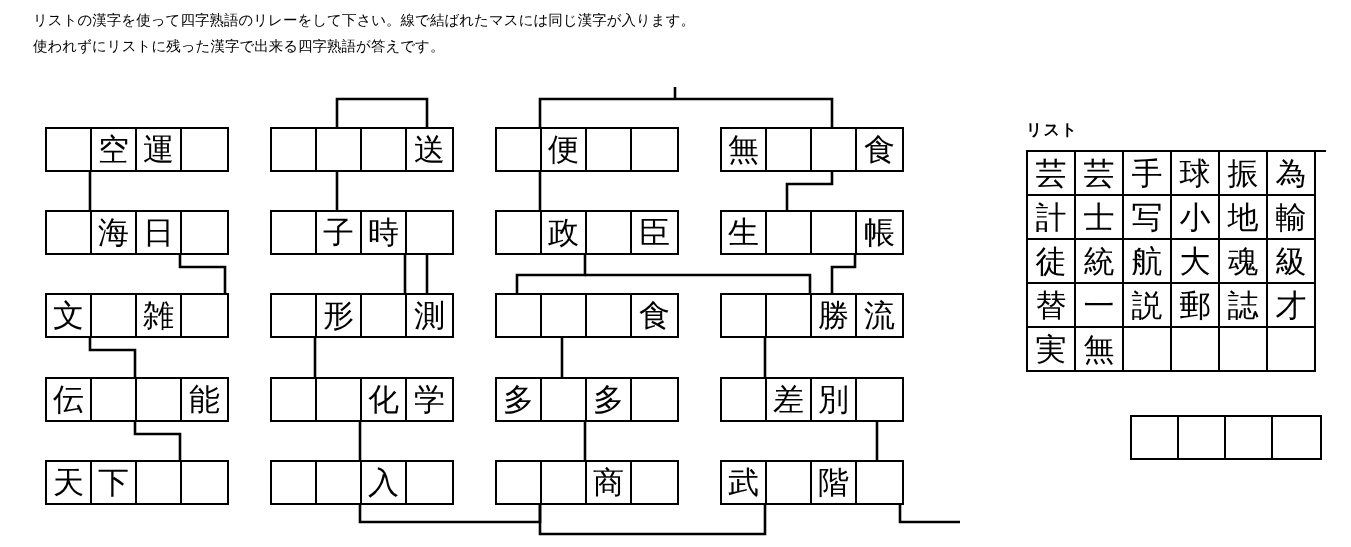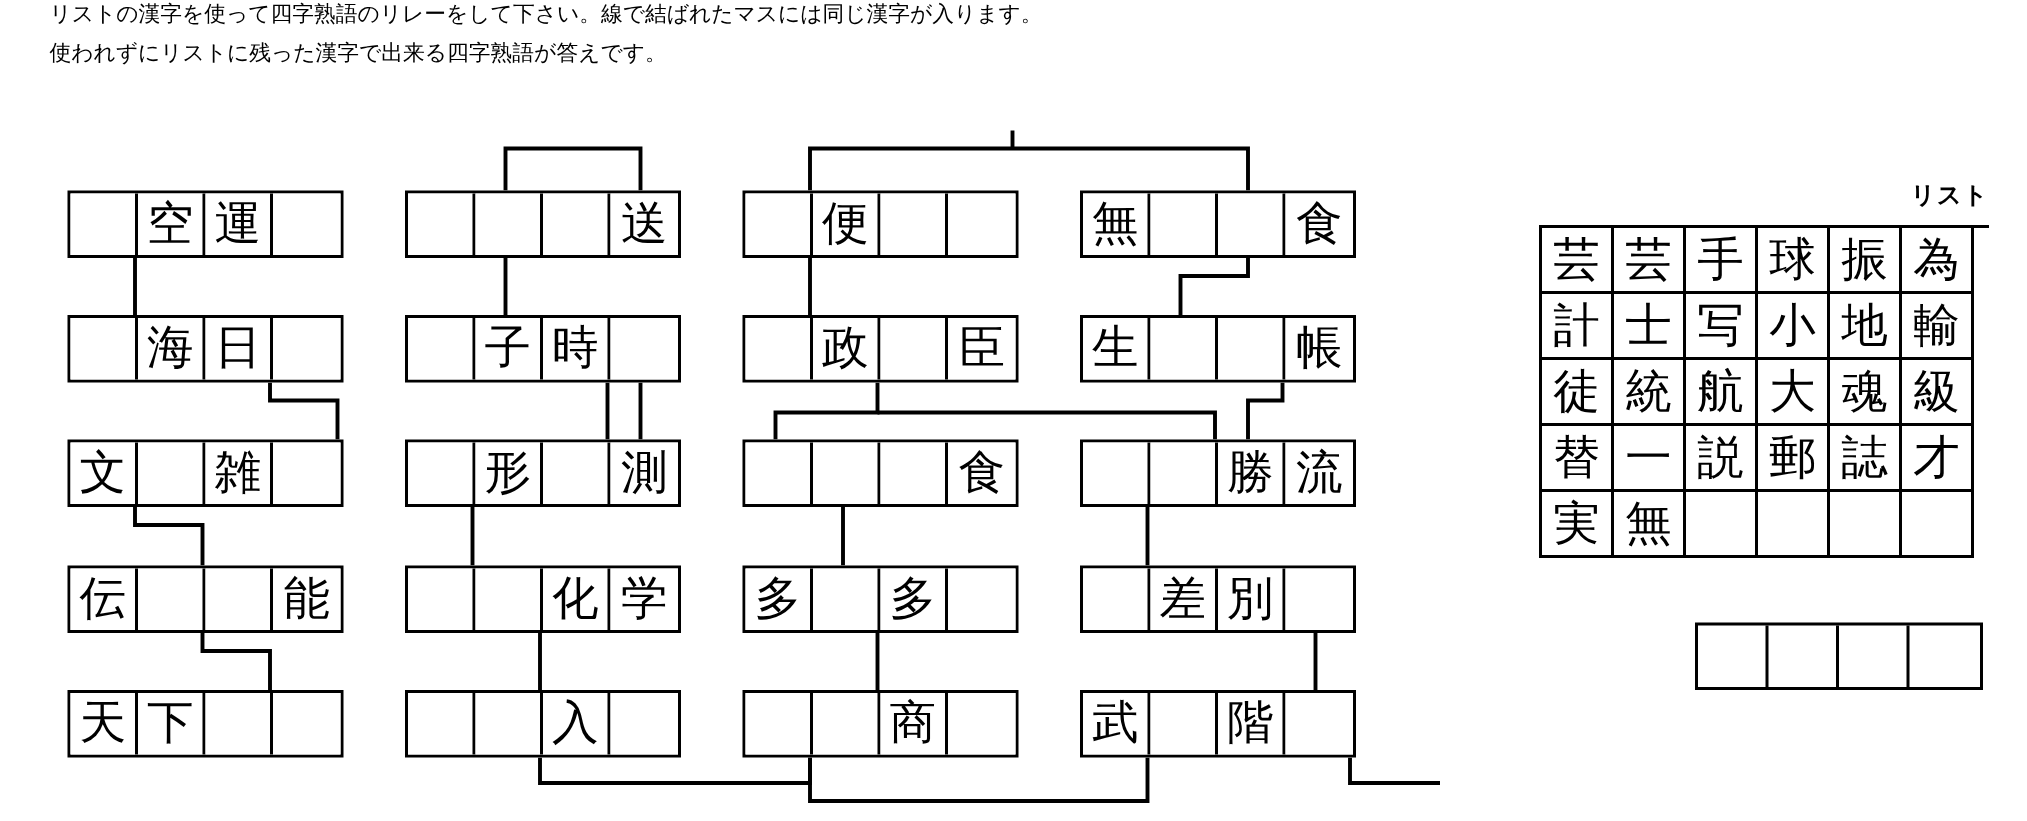--- a/index.html
+++ b/index.html
@@ -12,21 +12,21 @@
     position: relative;
     font-family: "Liberation Serif", "DejaVu Serif", serif;
     color: #000000;
     overflow: hidden;
   }
 
   
   .instructions {
     position: absolute;
     left: 33px;
-    top: 1px;
+    top: 11px;
     width: 900px;
   }
   .instr-line {
     font-size: 14.5px;
     line-height: 1.35;
     white-space: nowrap;
     color: #000;
   }
   .instr-line.second { margin-top: 6px; }
 
@@ -65,21 +65,21 @@
   }
   .word .cell:last-child { border-right: none; }
 
   
   #list-panel {
     position: absolute;
     left: 1026px;
     top: 120px;
   }
   #list-title {
-    text-align: right;
+    text-align: left;
     font-size: 16px;
     font-weight: bold;
     font-family: "Liberation Sans", "DejaVu Sans", sans-serif;
     margin-bottom: 9px;
     letter-spacing: 1px;
   }
   #list-grid {
     border-top: 2px solid #000;
     border-left: 2px solid #000;
     width: 300px;

